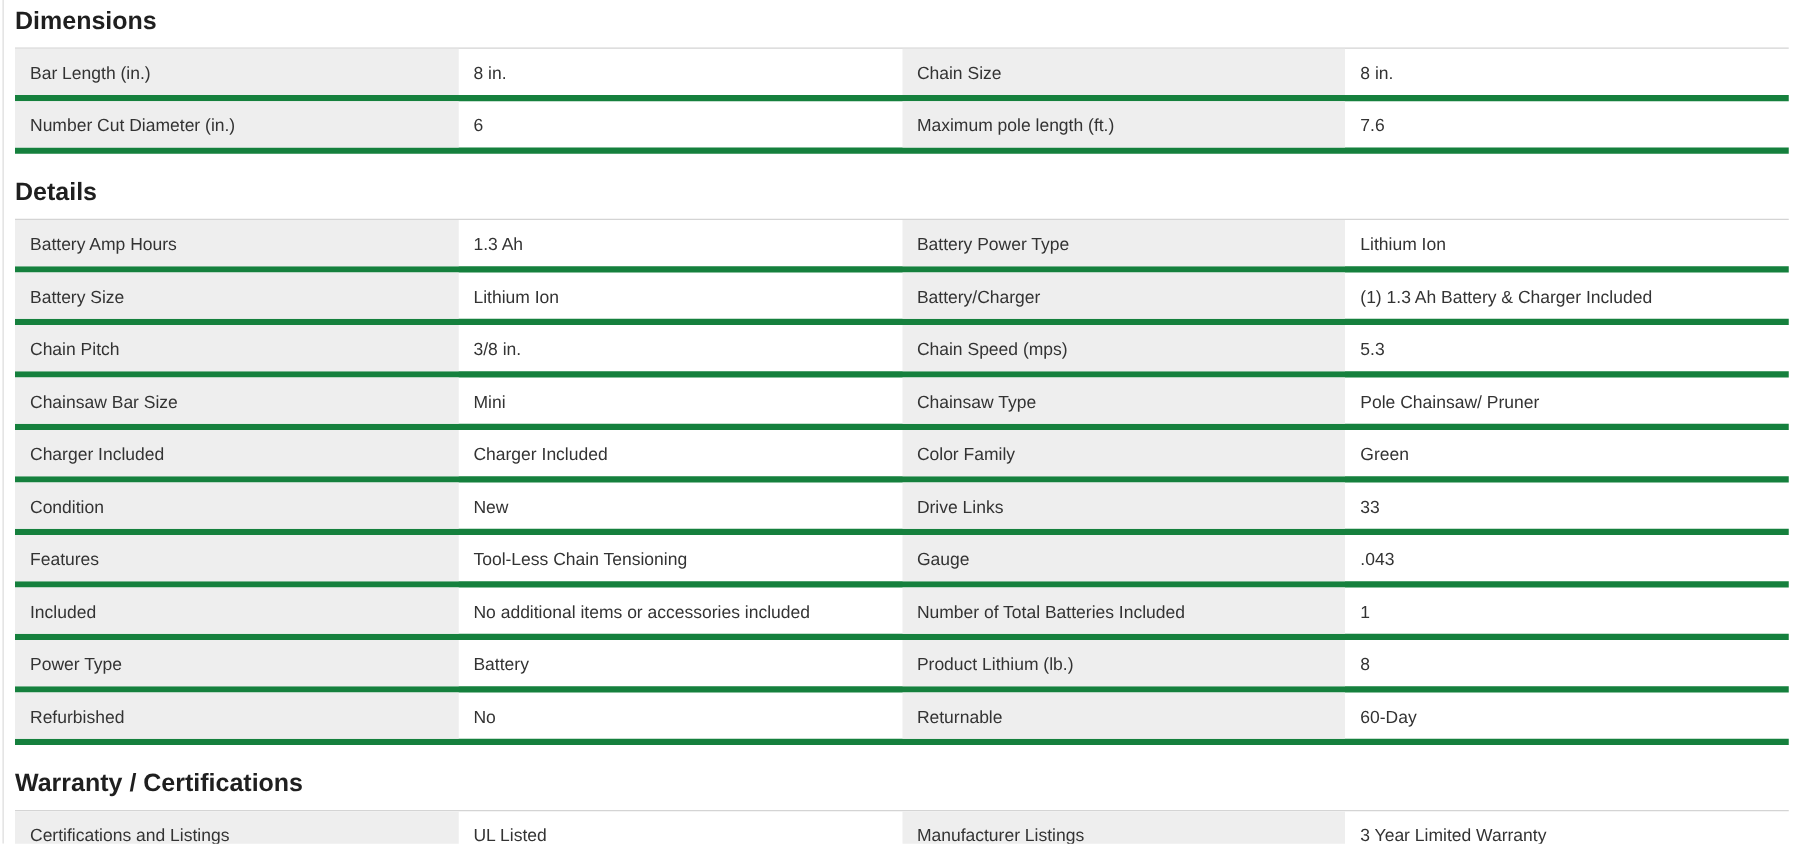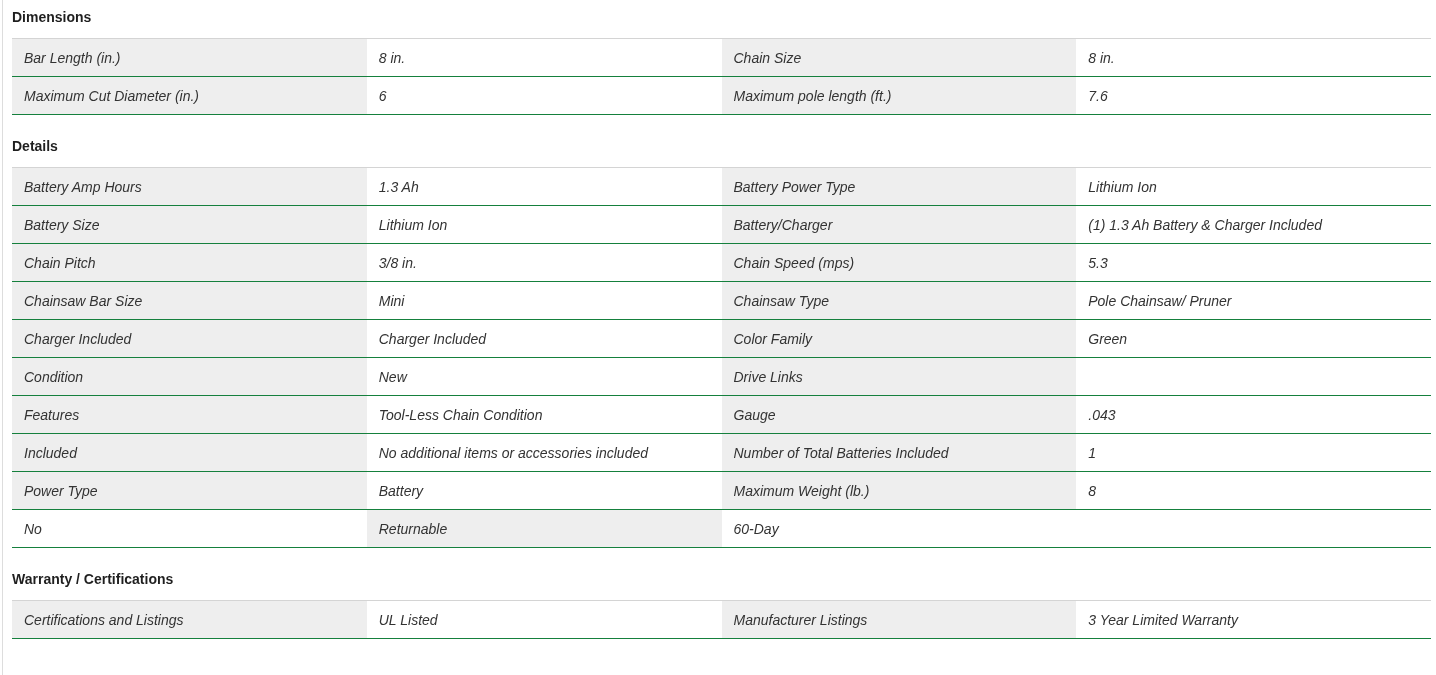--- a/index.html
+++ b/index.html
@@ -19,38 +19,37 @@
     left: 2px;
     top: 0;
     width: 1px;
     height: 100%;
     background: #dddddd;
   }
   .page {
     padding: 0 5px 0 12px;
   }
   .section-title {
-    font-size: 14px;
+    font-size: 20px;
     line-height: 22px;
     font-weight: 700;
     color: #1f1f1f;
     margin: 20px 0 10px 0;
   }
   .section:first-of-type .section-title {
     margin-top: 6px;
   }
   .spec-table {
     border-top: 1px solid #d4d4d4;
   }
   .spec-row {
     display: grid;
     grid-template-columns: 25% 25% 25% 25%;
-    border-bottom: 1px solid #15803d;
+    border-bottom: 5px solid #15803d;
     min-height: 37px;
-    font-style: italic;
   }
   .cell {
     display: flex;
     align-items: center;
     padding: 0 12px;
     font-size: 14px;
     color: #333333;
     line-height: 18px;
   }
   .cell.label {
@@ -67,21 +66,21 @@
   <div class="section">
     <h2 class="section-title">Dimensions</h2>
     <div class="spec-table">
       <div class="spec-row">
         <div class="cell label">Bar Length (in.)</div>
         <div class="cell value">8 in.</div>
         <div class="cell label">Chain Size</div>
         <div class="cell value">8 in.</div>
       </div>
       <div class="spec-row">
-        <div class="cell label">Maximum Cut Diameter (in.)</div>
+        <div class="cell label">Number Cut Diameter (in.)</div>
         <div class="cell value">6</div>
         <div class="cell label">Maximum pole length (ft.)</div>
         <div class="cell value">7.6</div>
       </div>
     </div>
   </div>
 
   <div class="section">
     <h2 class="section-title">Details</h2>
     <div class="spec-table">
@@ -112,40 +111,42 @@
       <div class="spec-row">
         <div class="cell label">Charger Included</div>
         <div class="cell value">Charger Included</div>
         <div class="cell label">Color Family</div>
         <div class="cell value">Green</div>
       </div>
       <div class="spec-row">
         <div class="cell label">Condition</div>
         <div class="cell value">New</div>
         <div class="cell label">Drive Links</div>
+        <div class="cell value">33</div>
       </div>
       <div class="spec-row">
         <div class="cell label">Features</div>
-        <div class="cell value">Tool-Less Chain Condition</div>
+        <div class="cell value">Tool-Less Chain Tensioning</div>
         <div class="cell label">Gauge</div>
         <div class="cell value">.043</div>
       </div>
       <div class="spec-row">
         <div class="cell label">Included</div>
         <div class="cell value">No additional items or accessories included</div>
         <div class="cell label">Number of Total Batteries Included</div>
         <div class="cell value">1</div>
       </div>
       <div class="spec-row">
         <div class="cell label">Power Type</div>
         <div class="cell value">Battery</div>
-        <div class="cell label">Maximum Weight (lb.)</div>
+        <div class="cell label">Product Lithium (lb.)</div>
         <div class="cell value">8</div>
       </div>
       <div class="spec-row">
+        <div class="cell label">Refurbished</div>
         <div class="cell value">No</div>
         <div class="cell label">Returnable</div>
         <div class="cell value">60-Day</div>
       </div>
     </div>
   </div>
 
   <div class="section">
     <h2 class="section-title">Warranty / Certifications</h2>
     <div class="spec-table">

